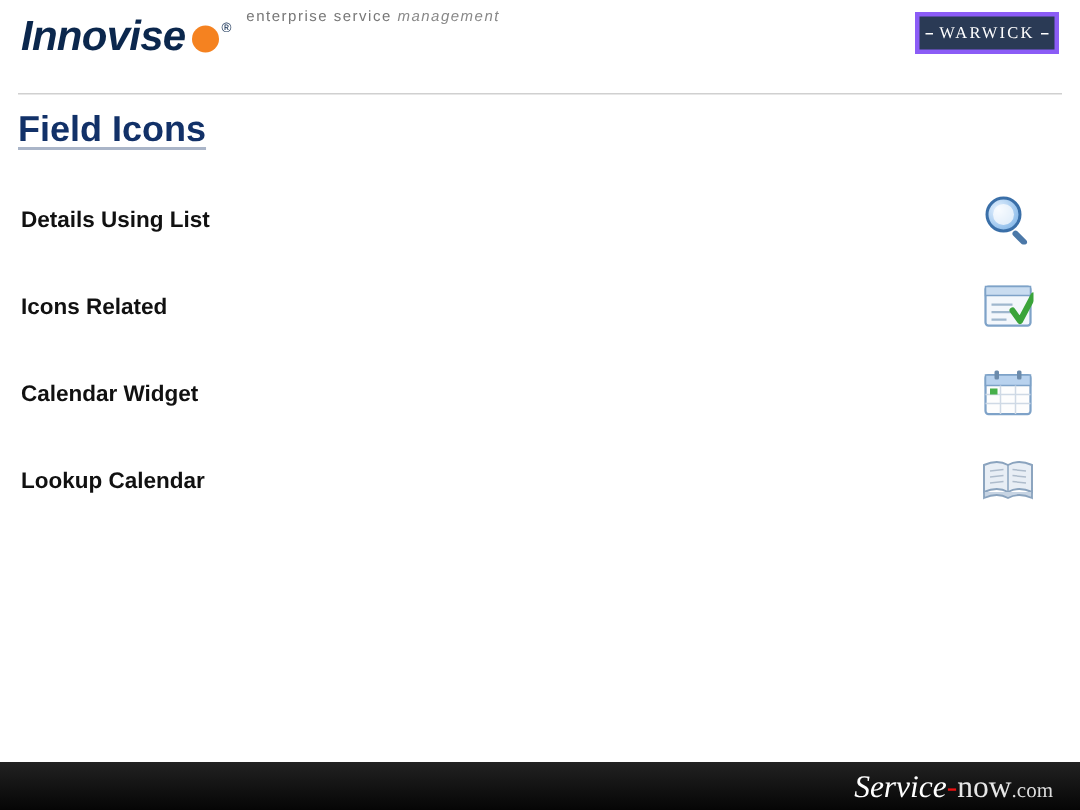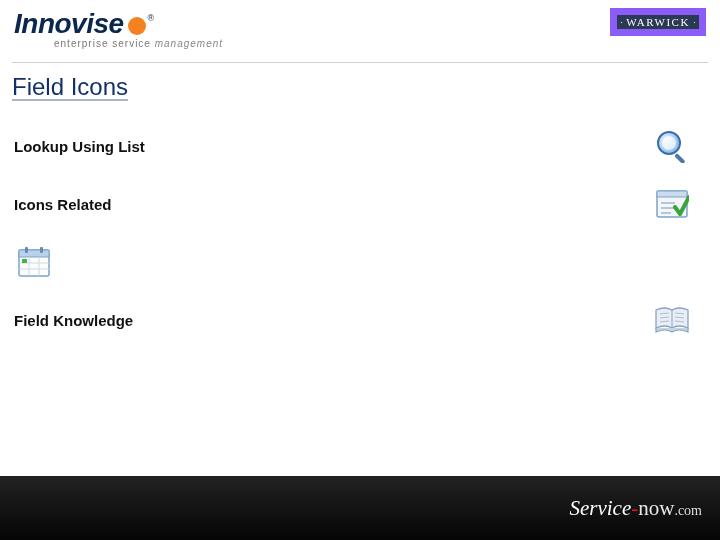--- a/index.html
+++ b/index.html
@@ -1,44 +1,44 @@
 <!DOCTYPE html>
 <html><head>
 <meta charset="utf-8">
 <style>
   * { box-sizing: border-box; margin: 0; padding: 0; }
   html, body { width: 720px; height: 540px; font-family: Arial, Helvetica, sans-serif; background: #fff; overflow: hidden; }
   .page { width: 720px; height: 540px; position: relative; }
 
   
   .header { height: 62px; padding: 8px 14px 4px 14px; display: flex; justify-content: space-between; align-items: flex-start; }
-  .logo { display: flex; flex-direction: column; }
+  .logo { display: flex; flex-direction: row; }
   .logo-main { display: flex; align-items: baseline; }
   .logo-word { font-size: 28px; font-weight: bold; font-style: italic; color: #0b274d; letter-spacing: -0.5px; }
   .logo-dot { width: 18px; height: 18px; background: #f58220; border-radius: 50%; display: inline-block; margin-left: 4px; position: relative; top: 2px; }
   .logo-r { font-size: 9px; color: #0b274d; position: relative; top: -12px; left: 2px; }
-  .logo-sub { font-size: 10px; color: #777; letter-spacing: 1px; margin-top: -2px; margin-left: 40px; }
+  .logo-sub { font-size: 10px; color: #777; letter-spacing: 1px; margin-top: -2px; margin-left: 12px; }
   .logo-sub .mgmt { font-style: italic; color: #888; }
 
-  .warwick { width: 96px; height: 28px; background: #2a3a55; color: #fff; display: flex; align-items: center; justify-content: center; font-family: Georgia, 'Times New Roman', serif; font-size: 11px; letter-spacing: 1.5px; border: 7px solid #8b5cf6; }
+  .warwick { width: 96px; height: 28px; background: #2a3a55; color: #fff; display: flex; align-items: center; justify-content: center; font-family: Georgia, 'Times New Roman', serif; font-size: 11px; letter-spacing: 1.5px; border: 3px solid #8b5cf6; }
   .wk-line { width: 8px; height: 1px; background: #fff; margin: 0 4px; }
 
   .rule { height: 1px; background: #d0d0d0; margin: 0 12px; }
 
   
-  .title { font-size: 24px; font-weight: normal; color: #123168; padding: 10px 14px 6px 12px; text-decoration: underline; text-decoration-color: #aab5c8; text-underline-offset: 4px; }
+  .title { font-size: 24px; font-weight: bold; color: #123168; padding: 10px 14px 6px 12px; text-decoration: underline; text-decoration-color: #aab5c8; text-underline-offset: 4px; }
 
   
   .rows { padding: 10px 28px 0 14px; }
   .row { display: flex; align-items: center; justify-content: space-between; height: 58px; }
   .row-label { font-size: 15px; font-weight: bold; color: #111; }
   .row-icon { width: 40px; height: 40px; display: flex; align-items: center; justify-content: center; }
 
   
-  .footer { position: absolute; left: 0; right: 0; bottom: 0; height: 64px; background: linear-gradient(#222,#050505); display: flex; justify-content: flex-end; align-items: center; padding-right: 18px; }
+  .footer { position: absolute; left: 0; right: 0; bottom: 0; height: 32px; background: linear-gradient(#222,#050505); display: flex; justify-content: flex-end; align-items: center; padding-right: 18px; }
   .sn { color: #fff; font-family: Georgia, 'Times New Roman', serif; font-size: 21px; }
   .sn .s { font-style: italic; }
   .sn .dash { color: #e11; }
   .sn .now { color: #e6e6e6; }
   .sn .com { font-size: 14px; color: #ddd; }
 
   
   svg { display: block; }
 </style>
 </head>
@@ -62,21 +62,21 @@
       <span class="wk-line"></span>
     </div>
   </div>
   <div class="rule"></div>
 
   <div class="title">Field Icons</div>
 
   <div class="rows">
 
     <div class="row">
-      <div class="row-label">Lookup Using List</div>
+      <div class="row-label">Details Using List</div>
       <div class="row-icon" title="magnifier-icon">
         <svg width="34" height="34" viewBox="0 0 34 34">
           <defs>
               <radialGradient id="g1" cx="35%" cy="35%" r="70%">
                 <stop offset="0%" stop-color="#e8f3ff"></stop>
                 <stop offset="100%" stop-color="#86b8e8"></stop>
               </radialGradient>
             </defs>
           <circle cx="14" cy="14" r="11" fill="url(#g1)" stroke="#3a6fa8" stroke-width="2"></circle>
           <circle cx="14" cy="14" r="7" fill="#fff" opacity="0.7"></circle>
@@ -94,38 +94,39 @@
           <line x1="6" y1="16" x2="20" y2="16" stroke="#9fb7ce" stroke-width="1.5"></line>
           <line x1="6" y1="21" x2="20" y2="21" stroke="#9fb7ce" stroke-width="1.5"></line>
           <line x1="6" y1="26" x2="16" y2="26" stroke="#9fb7ce" stroke-width="1.5"></line>
           <polyline points="20,20 25,27 34,10" fill="none" stroke="#3aa43a" stroke-width="4" stroke-linecap="round" stroke-linejoin="round"></polyline>
         </svg>
       </div>
     </div>
 
 
     <div class="row">
+      <div class="row-label">Calendar Widget</div>
       <div class="row-icon" title="calendar-icon">
         <svg width="34" height="34" viewBox="0 0 34 34">
           <rect x="2" y="5" width="30" height="26" rx="2" fill="#fdfdfd" stroke="#7ea2c8" stroke-width="1.5"></rect>
           <rect x="2" y="5" width="30" height="7" fill="#b8d2ee" stroke="#7ea2c8" stroke-width="1"></rect>
           <rect x="8" y="2" width="3" height="6" rx="1" fill="#6c8bab"></rect>
           <rect x="23" y="2" width="3" height="6" rx="1" fill="#6c8bab"></rect>
           <line x1="2" y1="18" x2="32" y2="18" stroke="#cfd9e5"></line>
           <line x1="2" y1="24" x2="32" y2="24" stroke="#cfd9e5"></line>
           <line x1="12" y1="12" x2="12" y2="31" stroke="#cfd9e5"></line>
           <line x1="22" y1="12" x2="22" y2="31" stroke="#cfd9e5"></line>
           <rect x="5" y="14" width="5" height="4" fill="#46b04a"></rect>
         </svg>
       </div>
     </div>
 
 
     <div class="row">
-      <div class="row-label">Field Knowledge</div>
+      <div class="row-label">Lookup Calendar</div>
       <div class="row-icon" title="knowledge-book-icon">
         <svg width="40" height="32" viewBox="0 0 40 32">
           <path d="M4 6 Q13 2 20 6 Q27 2 36 6 L36 24 Q27 20 20 24 Q13 20 4 24 Z" fill="#e8eef5" stroke="#8aa3be" stroke-width="1.3"></path>
           <path d="M4 24 L4 28 Q13 24 20 28 Q27 24 36 28 L36 24" fill="#c7d4e3" stroke="#8aa3be" stroke-width="1.2"></path>
           <line x1="20" y1="6" x2="20" y2="24" stroke="#8aa3be" stroke-width="1"></line>
           <line x1="8" y1="10" x2="17" y2="9" stroke="#aebccc"></line>
           <line x1="8" y1="14" x2="17" y2="13" stroke="#aebccc"></line>
           <line x1="8" y1="18" x2="17" y2="17" stroke="#aebccc"></line>
           <line x1="23" y1="9" x2="32" y2="10" stroke="#aebccc"></line>
           <line x1="23" y1="13" x2="32" y2="14" stroke="#aebccc"></line>

